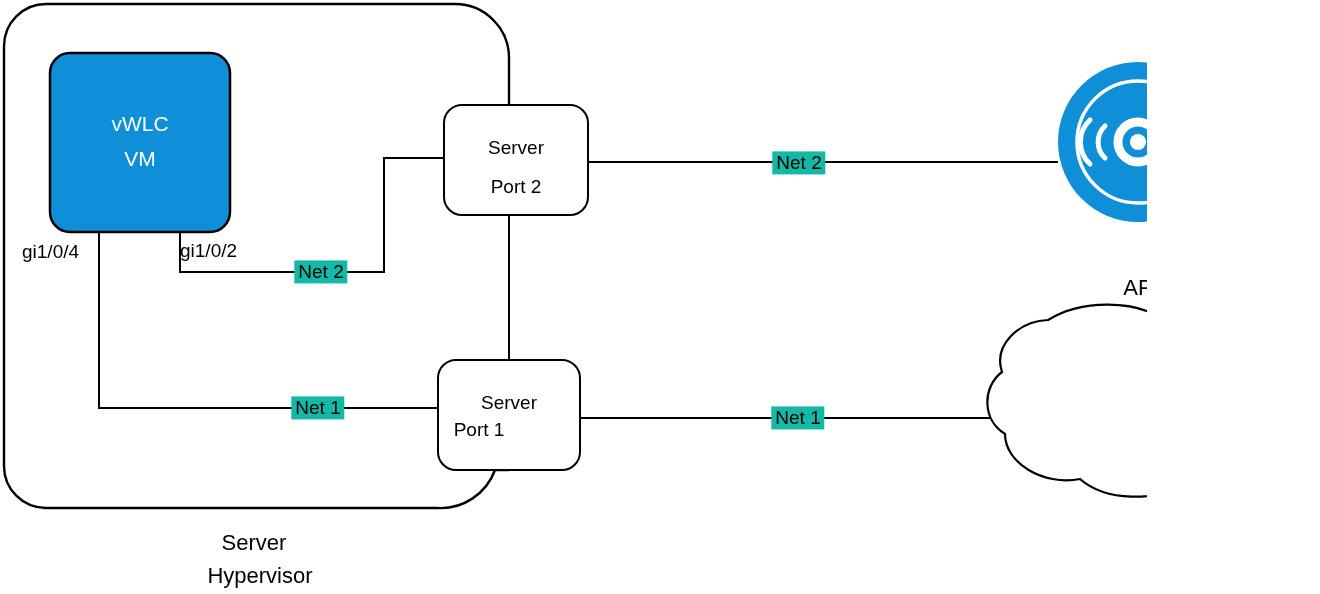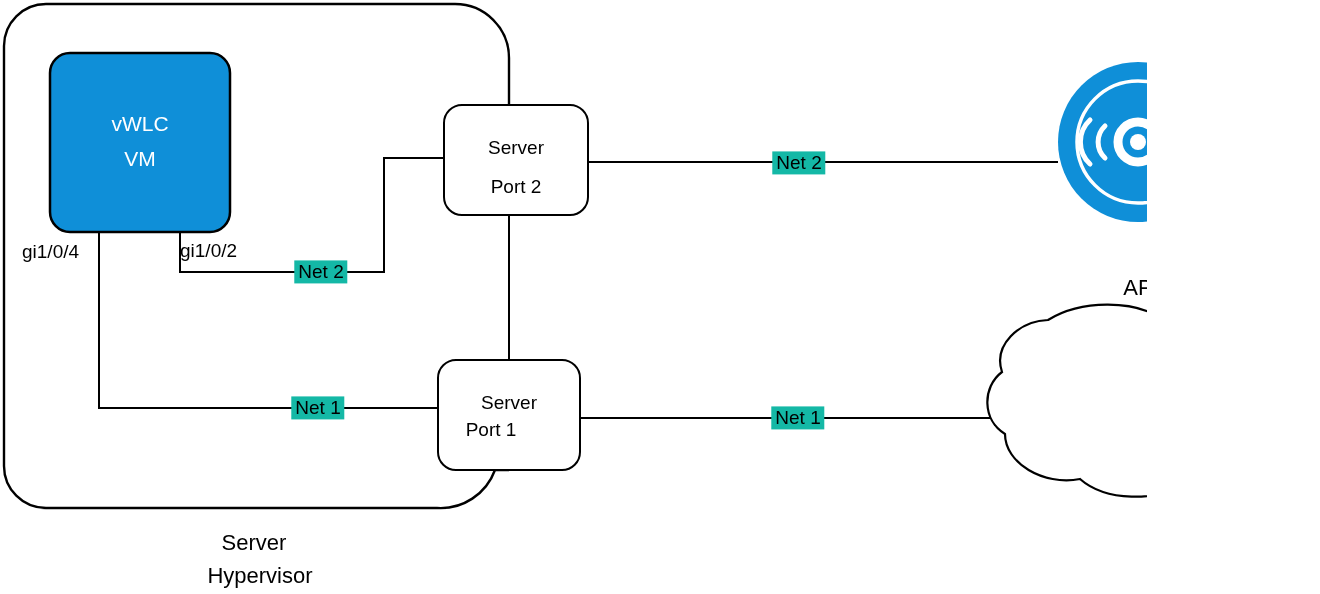--- a/index.html
+++ b/index.html
@@ -172,21 +172,21 @@
   <div class="lbl lbl-left" style="left:180px; top:251px;">gi1/0/2</div>
 
   <div class="lbl lbl-edge" style="left:321px; top:272px;">Net 2</div>
 
   <div class="lbl lbl-edge" style="left:318px; top:408px;">Net 1</div>
 
   <div class="lbl lbl-node" style="left:516px; top:148px;">Server</div>
   <div class="lbl lbl-node" style="left:516px; top:187px;">Port 2</div>
 
   <div class="lbl lbl-node" style="left:509px; top:403px;">Server</div>
-  <div class="lbl lbl-node" style="left:491px; top:430px;">Port 1</div>
+  <div class="lbl lbl-node" style="left:479px; top:430px;">Port 1</div>
 
   <div class="lbl lbl-edge" style="left:799px; top:163px;">Net 2</div>
 
   <div class="lbl lbl-edge" style="left:798px; top:418px;">Net 1</div>
 
   <div class="lbl lbl-big" style="left:1138px; top:259px;margin-top:29px;">AP</div>
 
 
   <div class="lbl lbl-big" style="left:254px; top:543px;">Server</div>
   <div class="lbl lbl-big" style="left:260px; top:576px;">Hypervisor</div>

